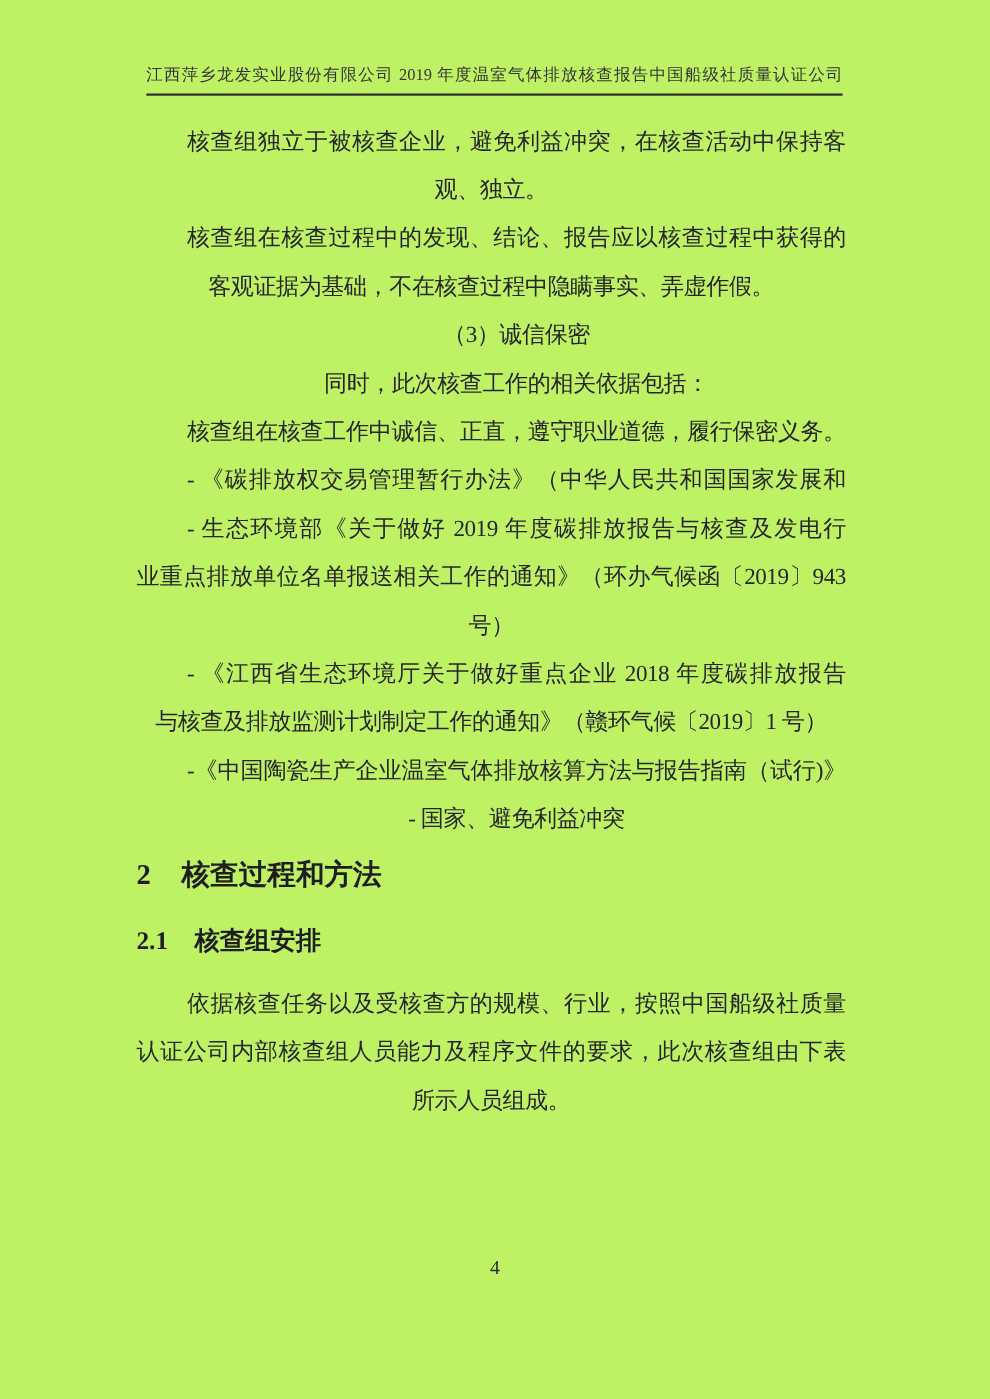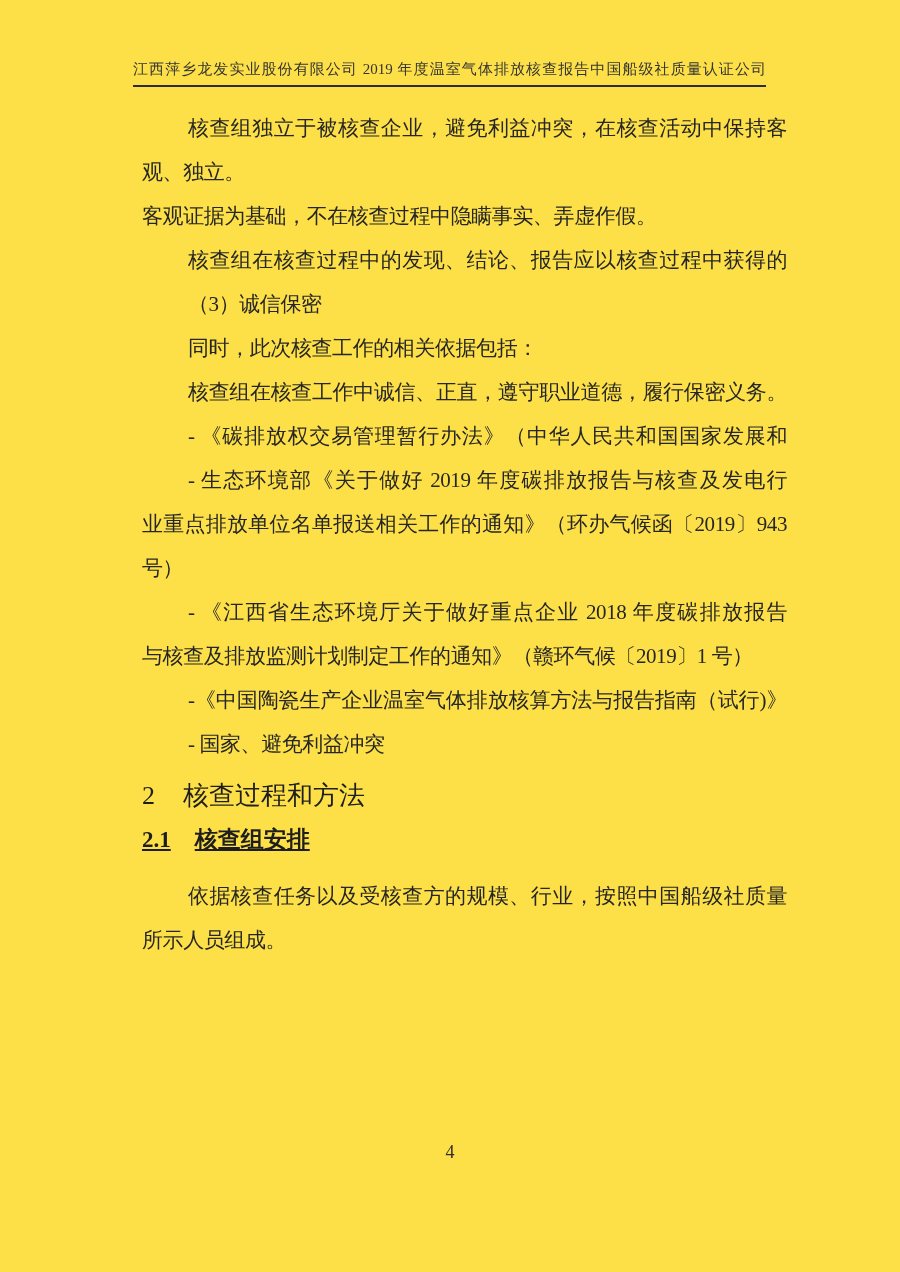--- a/index.html
+++ b/index.html
@@ -4,21 +4,21 @@
 <style>
   html, body {
     margin: 0;
     padding: 0;
     background: #ffffff;
   }
   .page {
     position: relative;
     width: 900px;
     height: 1272px;
-    background: #fde047;
+    background: #bef264;
     overflow: hidden;
     font-family: "Liberation Serif", "DejaVu Serif", serif;
     color: #262626;
   }
   
   .doc-header {
     position: absolute;
     top: 58px;
     left: 133px;
     width: 633px;
@@ -28,54 +28,53 @@
     padding-bottom: 5px;
     border-bottom: 2px solid #2c2c2c;
     text-align: justify;
     text-align-last: justify;
     white-space: nowrap;
   }
   
   .doc-body {
     position: absolute;
     top: 106px;
-    left: 142px;
+    left: 124px;
     width: 645px;
     font-size: 21px;
     letter-spacing: -0.02em;
   }
   .ln {
     line-height: 44px;
     height: 44px;
-    text-align: left;
+    text-align: center;
     overflow: visible;
   }
   .ln.indent { text-indent: 46px; }
   .ln.stretch {
     text-align: justify;
     text-align-last: justify;
   }
   
   .h1 {
     margin-top: 10px;
     line-height: 40px;
     font-size: 26px;
-    font-weight: normal;
+    font-weight: bold;
     color: #1e1e1e;
     letter-spacing: 0;
   }
   .h1 .h-num { margin-right: 28px; }
   .h2 {
-    margin-top: 4px;
+    margin-top: 20px;
     line-height: 40px;
     font-size: 23px;
     font-weight: bold;
     color: #1e1e1e;
     letter-spacing: 0;
-    text-decoration: underline;
   }
   .h2 .h-num { margin-right: 24px; }
   .closing { margin-top: 14px; font-family: Liberation Serif, serif; }
   
   .doc-footer {
     position: absolute;
     top: 1137px;
     left: 0;
     width: 100%;
     text-align: center;
@@ -88,22 +87,22 @@
 <body>
 
 <div class="page">
 
   <div class="doc-header">江西萍乡龙发实业股份有限公司 2019 年度温室气体排放核查报告中国船级社质量认证公司</div>
 
   <div class="doc-body">
 
     <div class="ln indent stretch">核查组独立于被核查企业，避免利益冲突，在核查活动中保持客</div>
     <div class="ln">观、独立。</div>
+    <div class="ln indent stretch">核查组在核查过程中的发现、结论、报告应以核查过程中获得的</div>
     <div class="ln">客观证据为基础，不在核查过程中隐瞒事实、弄虚作假。</div>
-    <div class="ln indent stretch">核查组在核查过程中的发现、结论、报告应以核查过程中获得的</div>
     <div class="ln indent">（3）诚信保密</div>
     <div class="ln indent">同时，此次核查工作的相关依据包括：</div>
     <div class="ln indent stretch">核查组在核查工作中诚信、正直，遵守职业道德，履行保密义务。</div>
     <div class="ln indent stretch">- 《碳排放权交易管理暂行办法》（中华人民共和国国家发展和</div>
     <div class="ln indent stretch">- 生态环境部《关于做好 2019 年度碳排放报告与核查及发电行</div>
     <div class="ln stretch">业重点排放单位名单报送相关工作的通知》（环办气候函〔2019〕943</div>
     <div class="ln">号）</div>
     <div class="ln indent stretch">- 《江西省生态环境厅关于做好重点企业 2018 年度碳排放报告</div>
     <div class="ln">与核查及排放监测计划制定工作的通知》（赣环气候〔2019〕1 号）</div>
     <div class="ln indent stretch">-《中国陶瓷生产企业温室气体排放核算方法与报告指南（试行)》</div>
@@ -112,20 +111,21 @@
     <div class="h1">
       <span class="h-num">2</span><span>核查过程和方法</span>
     </div>
 
     <div class="h2">
       <span class="h-num">2.1</span><span>核查组安排</span>
     </div>
 
     <div class="closing">
       <div class="ln indent stretch">依据核查任务以及受核查方的规模、行业，按照中国船级社质量</div>
+      <div class="ln stretch">认证公司内部核查组人员能力及程序文件的要求，此次核查组由下表</div>
       <div class="ln">所示人员组成。</div>
     </div>
 
   </div>
 
   <div class="doc-footer">4</div>
 
 </div>
 
 </body></html>

